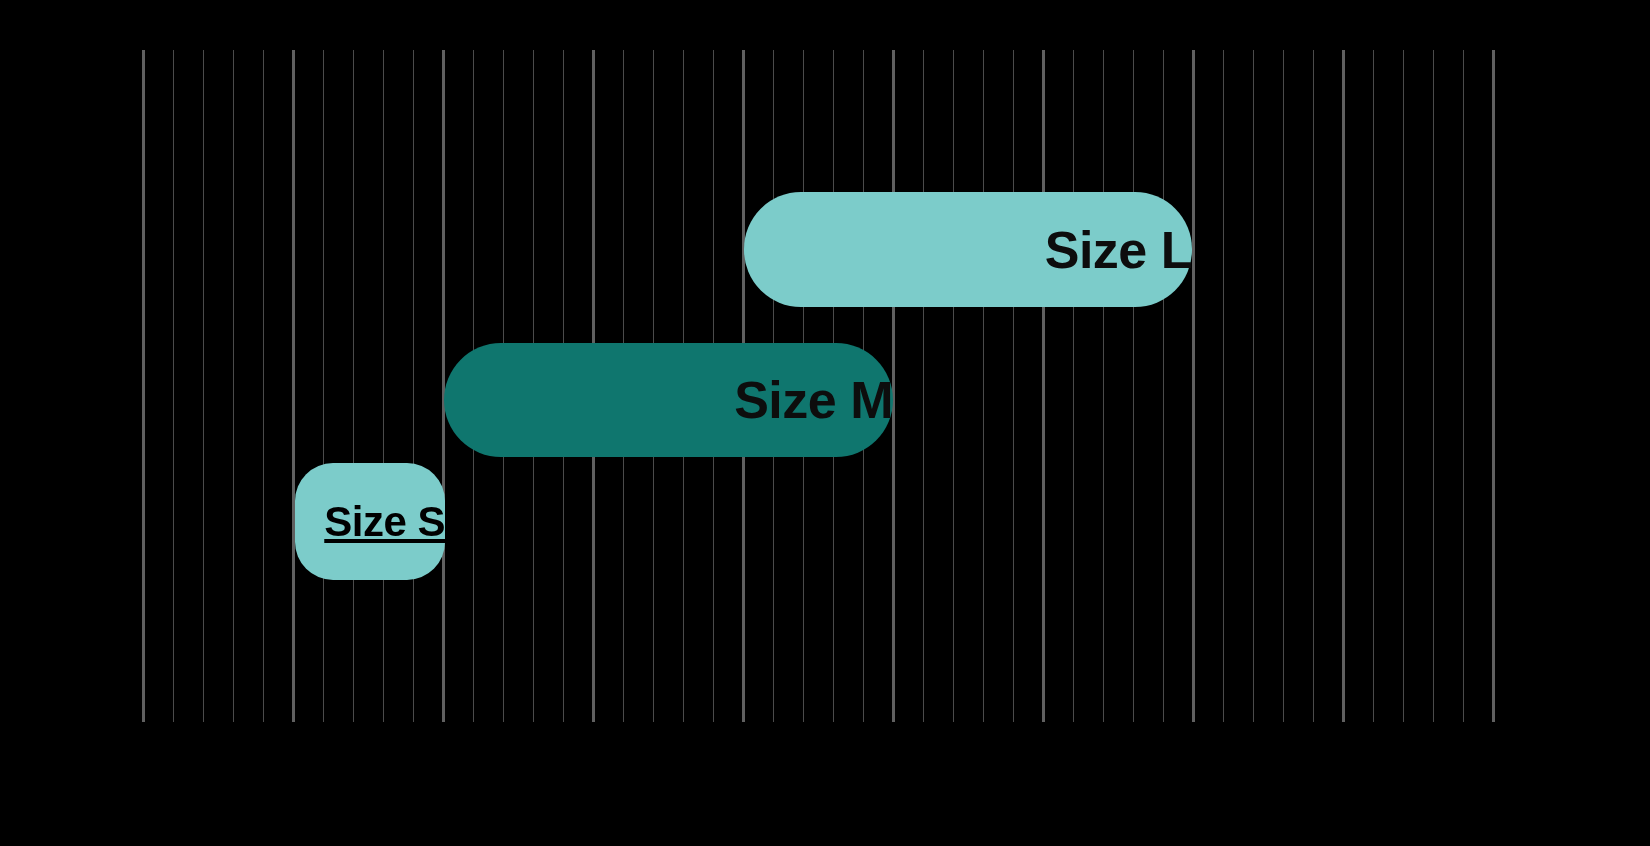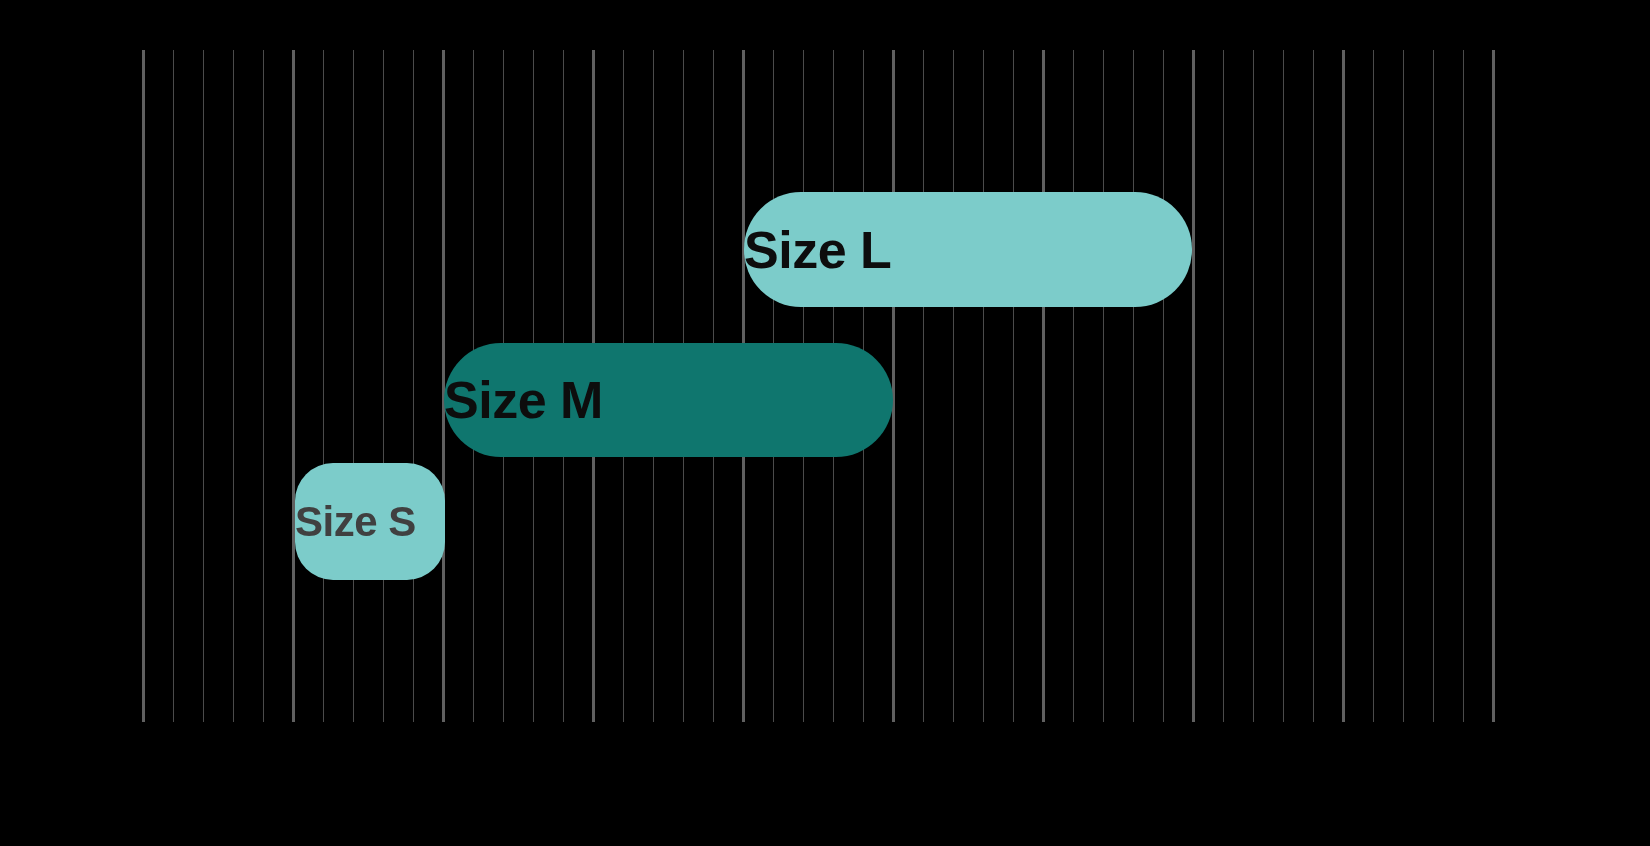--- a/index.html
+++ b/index.html
@@ -21,21 +21,21 @@
     position: absolute;
     inset: 0;
   }
   .gridline {
     position: absolute;
   }
   .task-bar {
     position: absolute;
     display: flex;
     align-items: center;
-    justify-content: flex-start;
+    justify-content: flex-end;
   }
   .task-label {
     font-weight: 700;
     letter-spacing: -0.5px;
     white-space: nowrap;
     line-height: 1;
   }
 </style>
 </head>
 <body>
@@ -90,16 +90,16 @@
       <div class="gridline" style="left: 1491.5px; top: 50px; width: 3px; height: 672px; background: rgb(96, 96, 96);"></div>
     </div>
   <div class="bars-layer">
       <div class="task-bar" style="left: 744px; top: 192px; width: 448px; height: 115px; border-radius: 57px; background: rgb(124, 204, 202);">
         <span class="task-label" style="font-size: 52px; color: rgb(13, 13, 13);">Size L</span>
       </div>
       <div class="task-bar" style="left: 444px; top: 343px; width: 449px; height: 114px; border-radius: 57px; background: #0f766e;">
         <span class="task-label" style="font-size: 52px; color: rgb(13, 13, 13);">Size M</span>
       </div>
       <div class="task-bar" style="left: 295px; top: 463px; width: 150px; height: 117px; border-radius: 38px; background: rgb(124, 204, 202);">
-        <span class="task-label" style="font-size: 42px; color: #404040;">Size S</span>
+        <span class="task-label" style="font-size: 42px; color: #000000; text-decoration: underline;">Size S</span>
       </div>
     </div>
 </div>
 
 </body></html>

